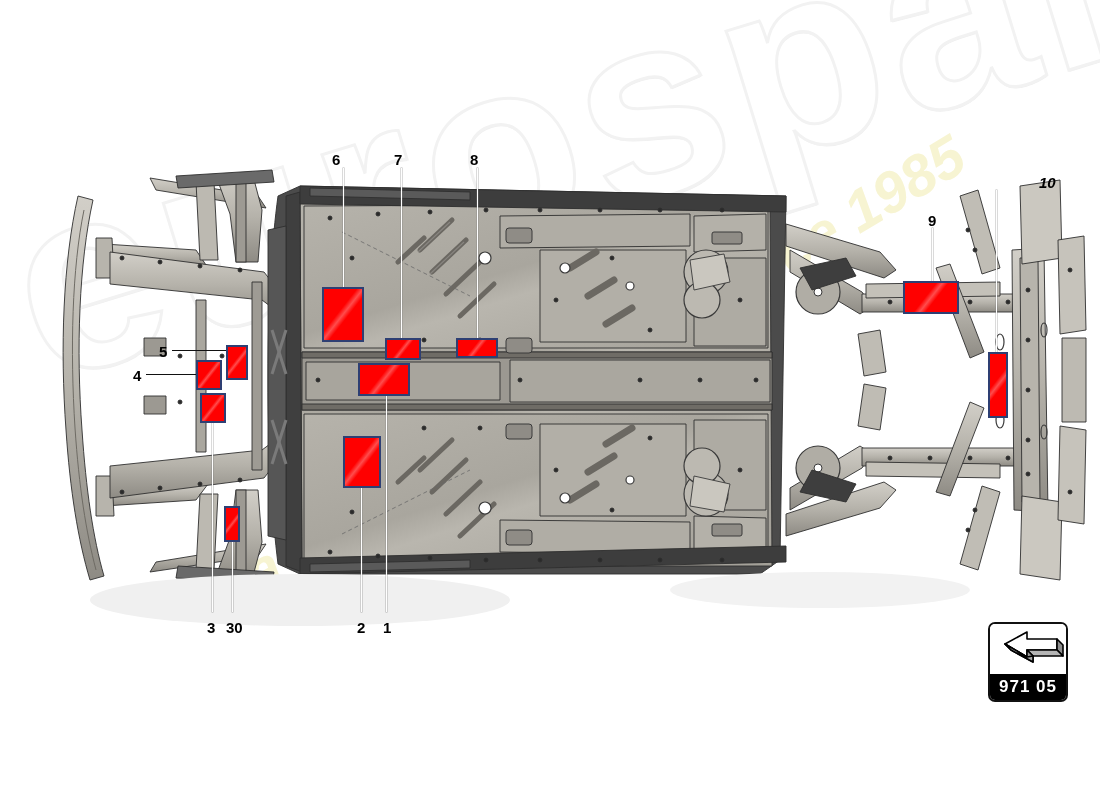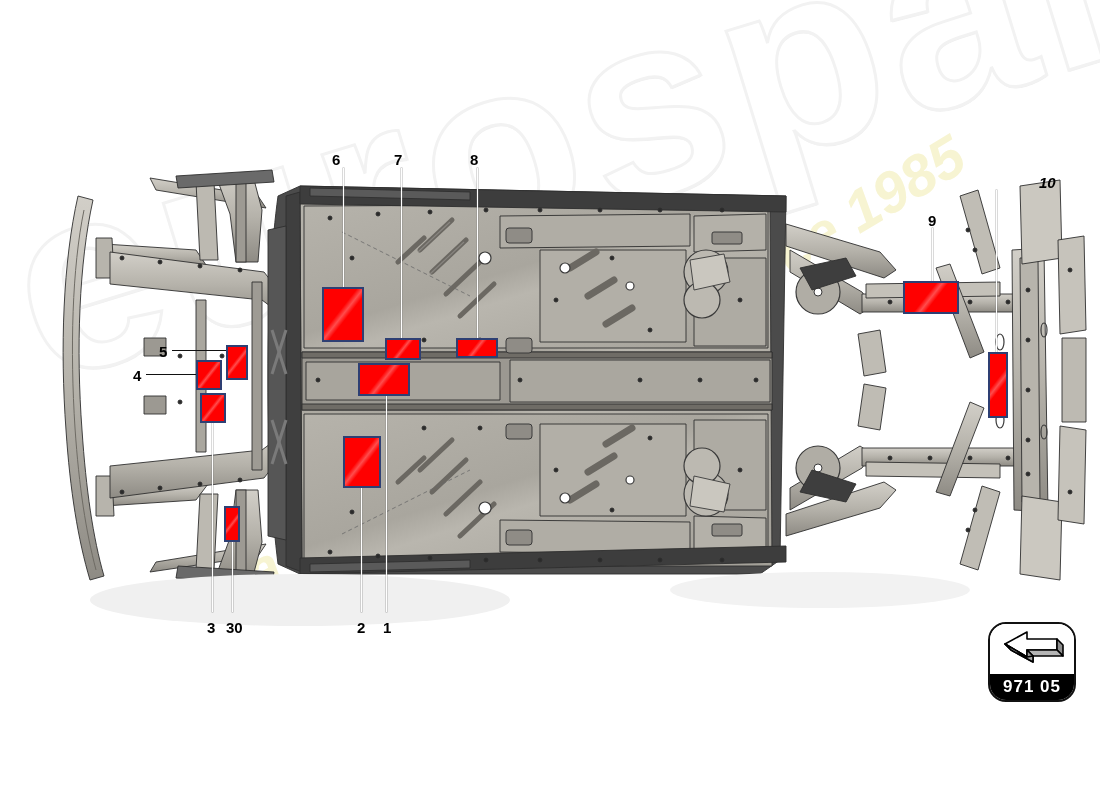--- a/index.html
+++ b/index.html
@@ -46,22 +46,22 @@
     position:absolute;background:#ff0000;
     border:2px solid #2e3f73;box-sizing:border-box;
   }
   .hl.sh::after{
     content:"";position:absolute;inset:0;
     background:linear-gradient(128deg,rgba(255,255,255,0) 42%,rgba(255,255,255,.30) 50%,rgba(255,255,255,0) 58%);
   }
 
   
   .badge{
-    position:absolute;left:988px;top:622px;width:88px;height:80px;
-    background:#ffffff;border:2px solid #111;border-radius:18px;
+    position:absolute;left:988px;top:622px;width:80px;height:80px;
+    background:#ffffff;border:2px solid #111;border-radius:7px;
     overflow:hidden;box-sizing:border-box;
   }
   .badge-top{height:50px;position:relative;background:#fff;}
   .badge-bot{
     height:26px;background:#000;color:#fff;
     font-size:17px;font-weight:bold;letter-spacing:1px;
     display:flex;align-items:center;justify-content:center;
   }
   .badge svg{position:absolute;left:7px;top:4px;}
 </style>

